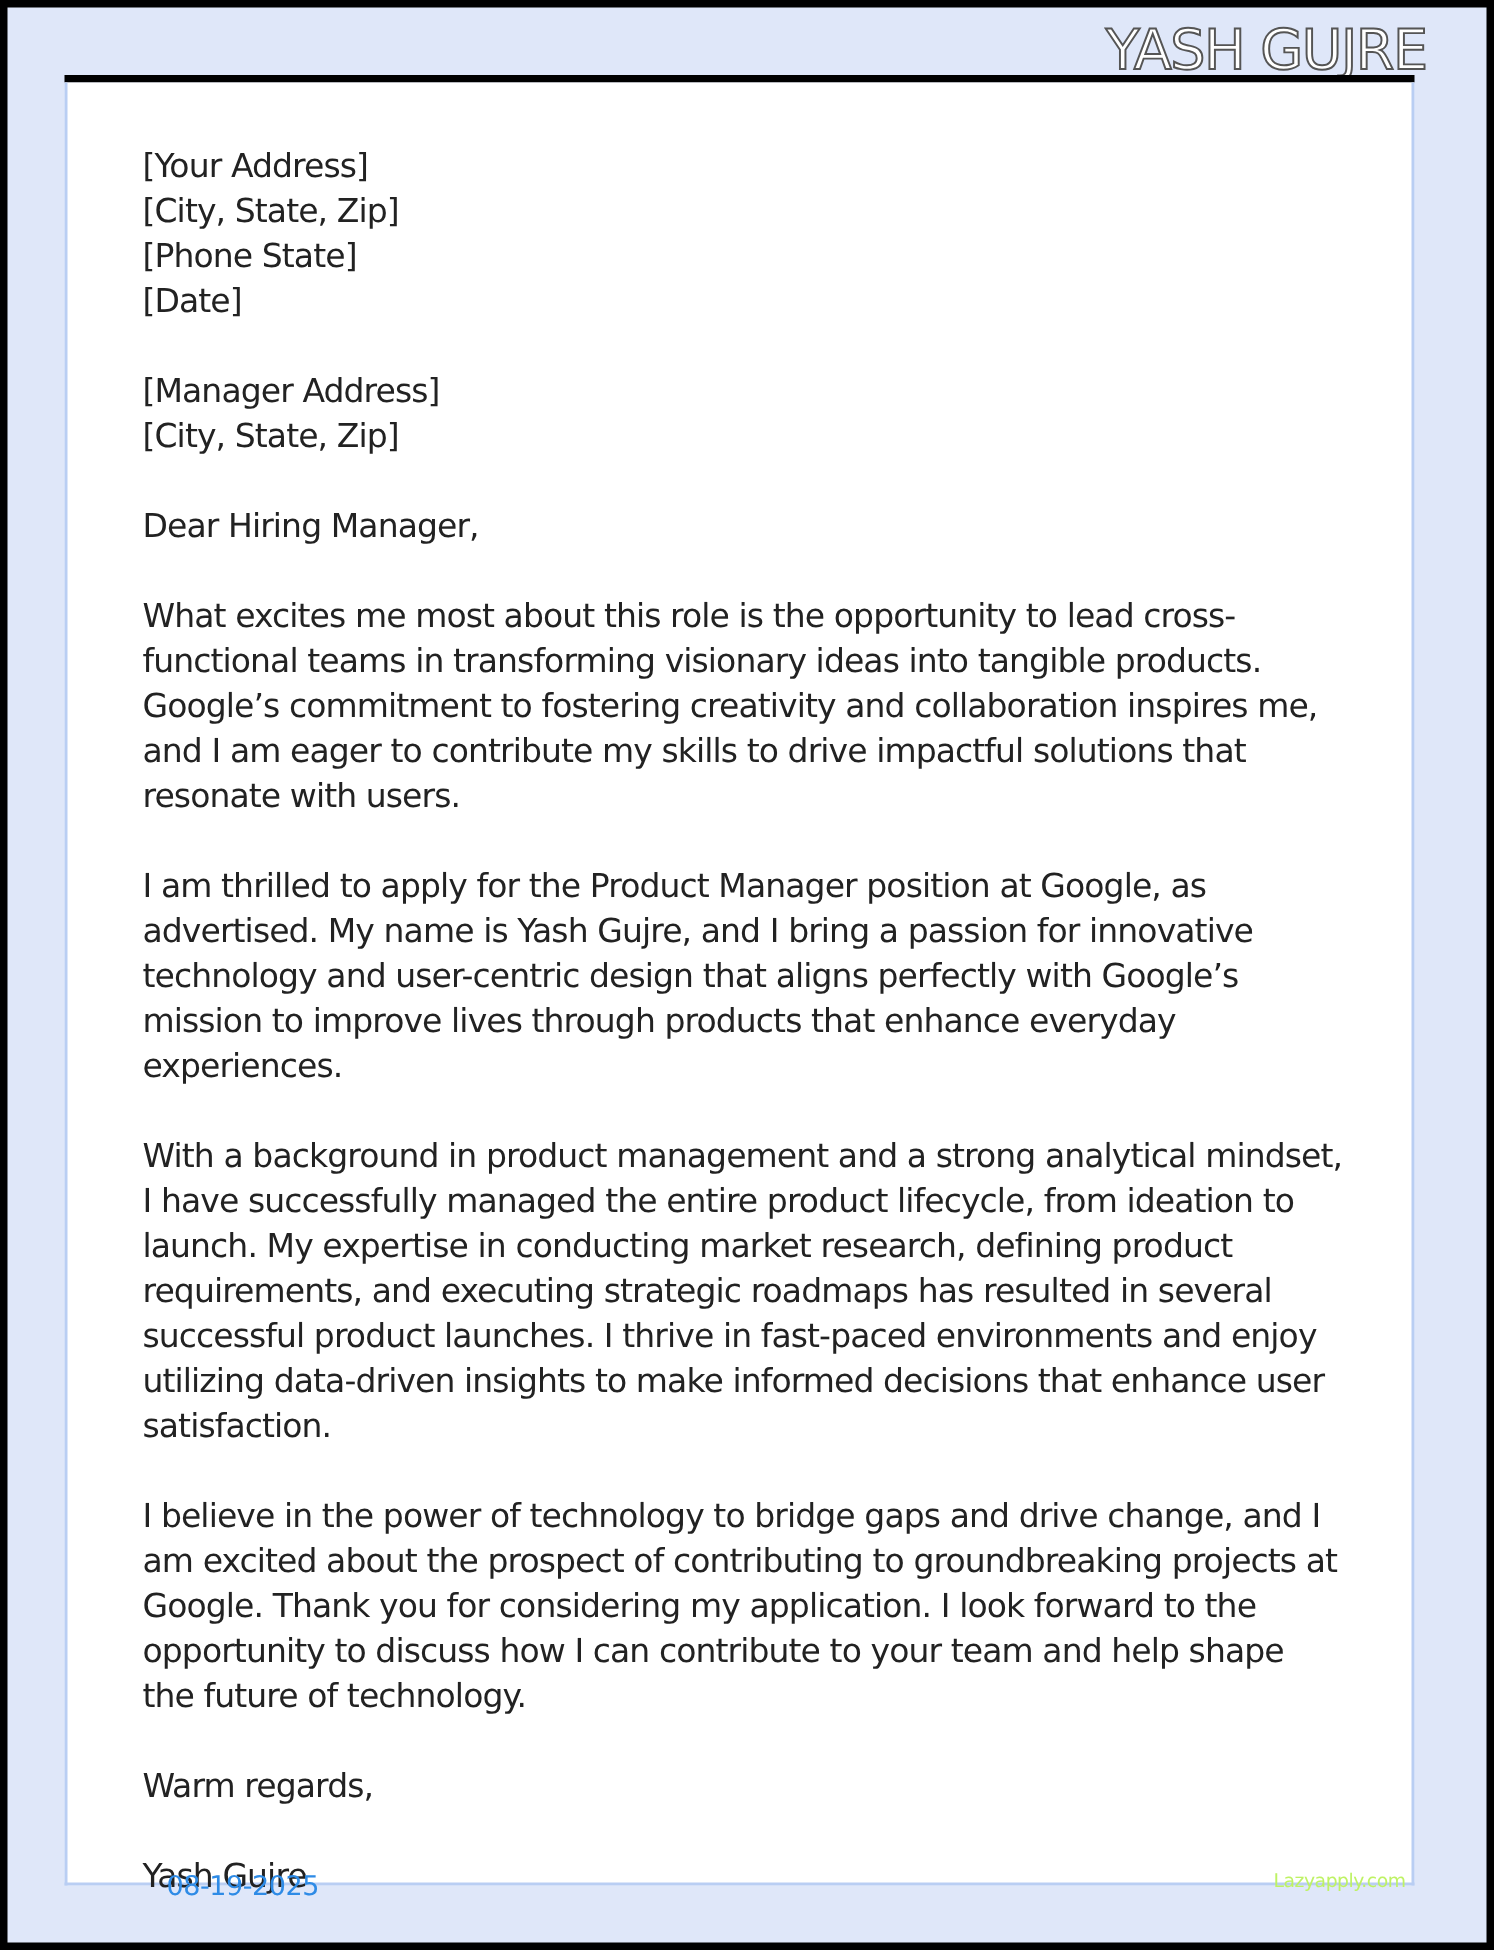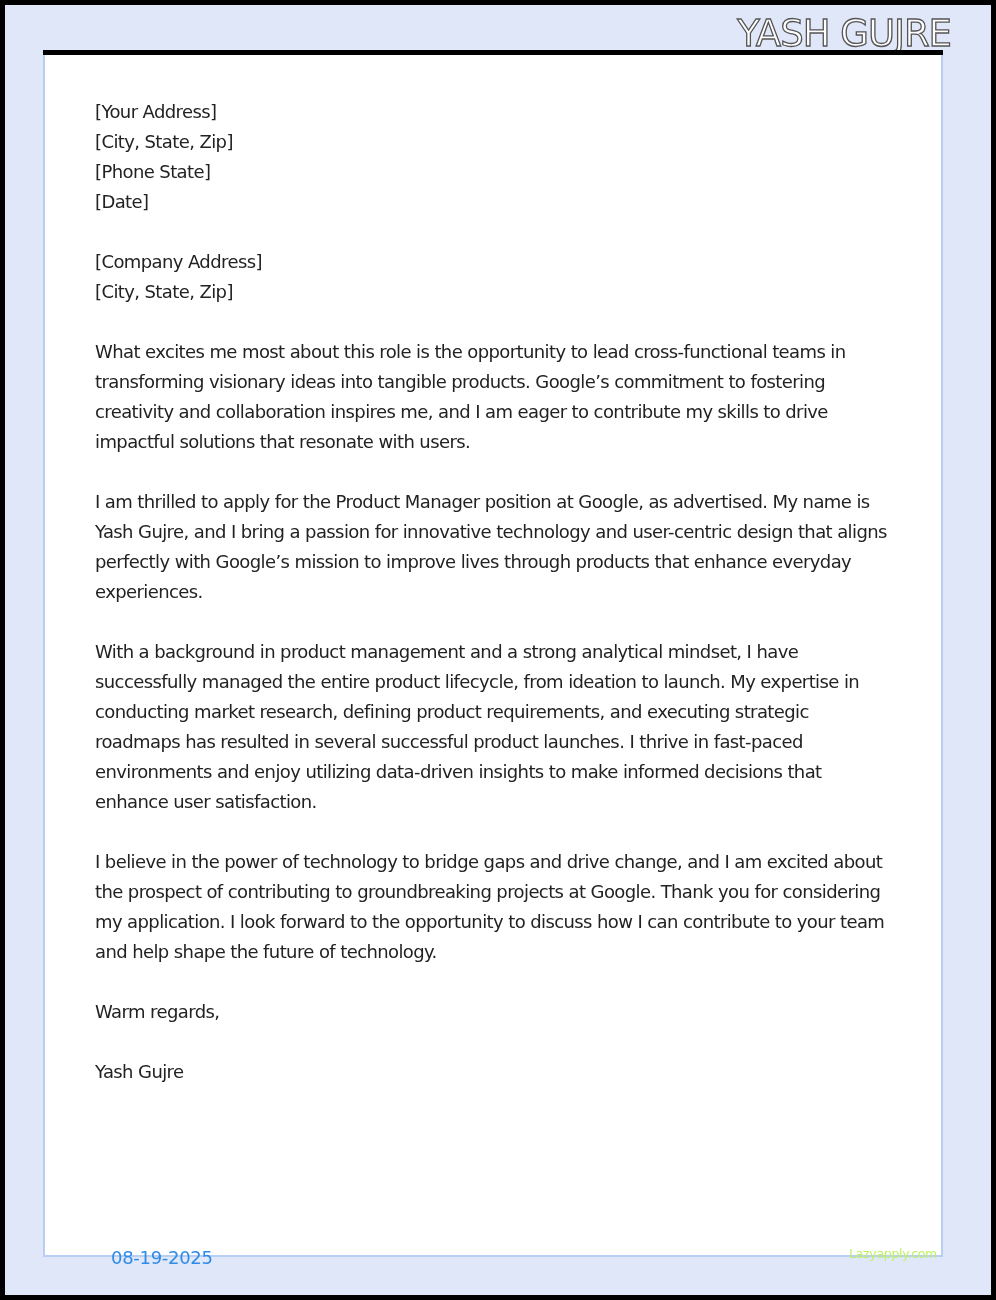--- a/index.html
+++ b/index.html
@@ -16,21 +16,21 @@
     }
     .topbar {
       position: absolute; left: 43px; top: 50px; width: 900px; height: 5px; background: #000;
     }
     .page {
       position: absolute; left: 43px; top: 55px; width: 900px; height: 1202px;
       background: #fff; border-left: 2px solid #b9cef3; border-right: 2px solid #b9cef3; border-bottom: 2px solid #b9cef3;
     }
     .content {
       position: absolute; left: 95px; top: 97px; width: 800px;
-      font-family: "DejaVu Sans", sans-serif; font-size: 18px; line-height: 30px; color: #222;
+      font-family: "DejaVu Sans", sans-serif; font-size: 22px; line-height: 30px; color: #222;
       letter-spacing: -0.6px;
     }
     .content p { margin-bottom: 30px; }
     .content p.line { margin-bottom: 0; }
     .date {
       position: absolute; left: 111px; top: 1247px;
       font-family: "DejaVu Sans", sans-serif; font-size: 18px; color: #2e8be6; letter-spacing: -0.3px;
     }
     .watermark {
       position: absolute; right: 59px; top: 1246px;
@@ -46,23 +46,24 @@
 <div class="page"></div>
 
 <div class="content">
   <div style="margin-bottom:30px;">
     <p class="line">[Your Address]</p>
     <p class="line">[City, State, Zip]</p>
     <p class="line">[Phone State]</p>
     <p class="line">[Date]</p>
   </div>
   <div style="margin-bottom:30px;">
-    <p class="line">[Company Address]</p>
+    <p class="line">[Manager Address]</p>
     <p class="line">[City, State, Zip]</p>
   </div>
+  <p>Dear Hiring Manager,</p>
   <p>What excites me most about this role is the opportunity to lead cross-functional teams in transforming visionary ideas into tangible products. Google’s commitment to fostering creativity and collaboration inspires me, and I am eager to contribute my skills to drive impactful solutions that resonate with users.</p>
   <p>I am thrilled to apply for the Product Manager position at Google, as advertised. My name is Yash Gujre, and I bring a passion for innovative technology and user-centric design that aligns perfectly with Google’s mission to improve lives through products that enhance everyday experiences.</p>
   <p>With a background in product management and a strong analytical mindset, I have successfully managed the entire product lifecycle, from ideation to launch. My expertise in conducting market research, defining product requirements, and executing strategic roadmaps has resulted in several successful product launches. I thrive in fast-paced environments and enjoy utilizing data-driven insights to make informed decisions that enhance user satisfaction.</p>
   <p>I believe in the power of technology to bridge gaps and drive change, and I am excited about the prospect of contributing to groundbreaking projects at Google. Thank you for considering my application. I look forward to the opportunity to discuss how I can contribute to your team and help shape the future of technology.</p>
   <p>Warm regards,</p>
   <p class="line">Yash Gujre</p>
 </div>
 
 <div class="date">08-19-2025</div>
 <div class="watermark">Lazyapply.com</div>

